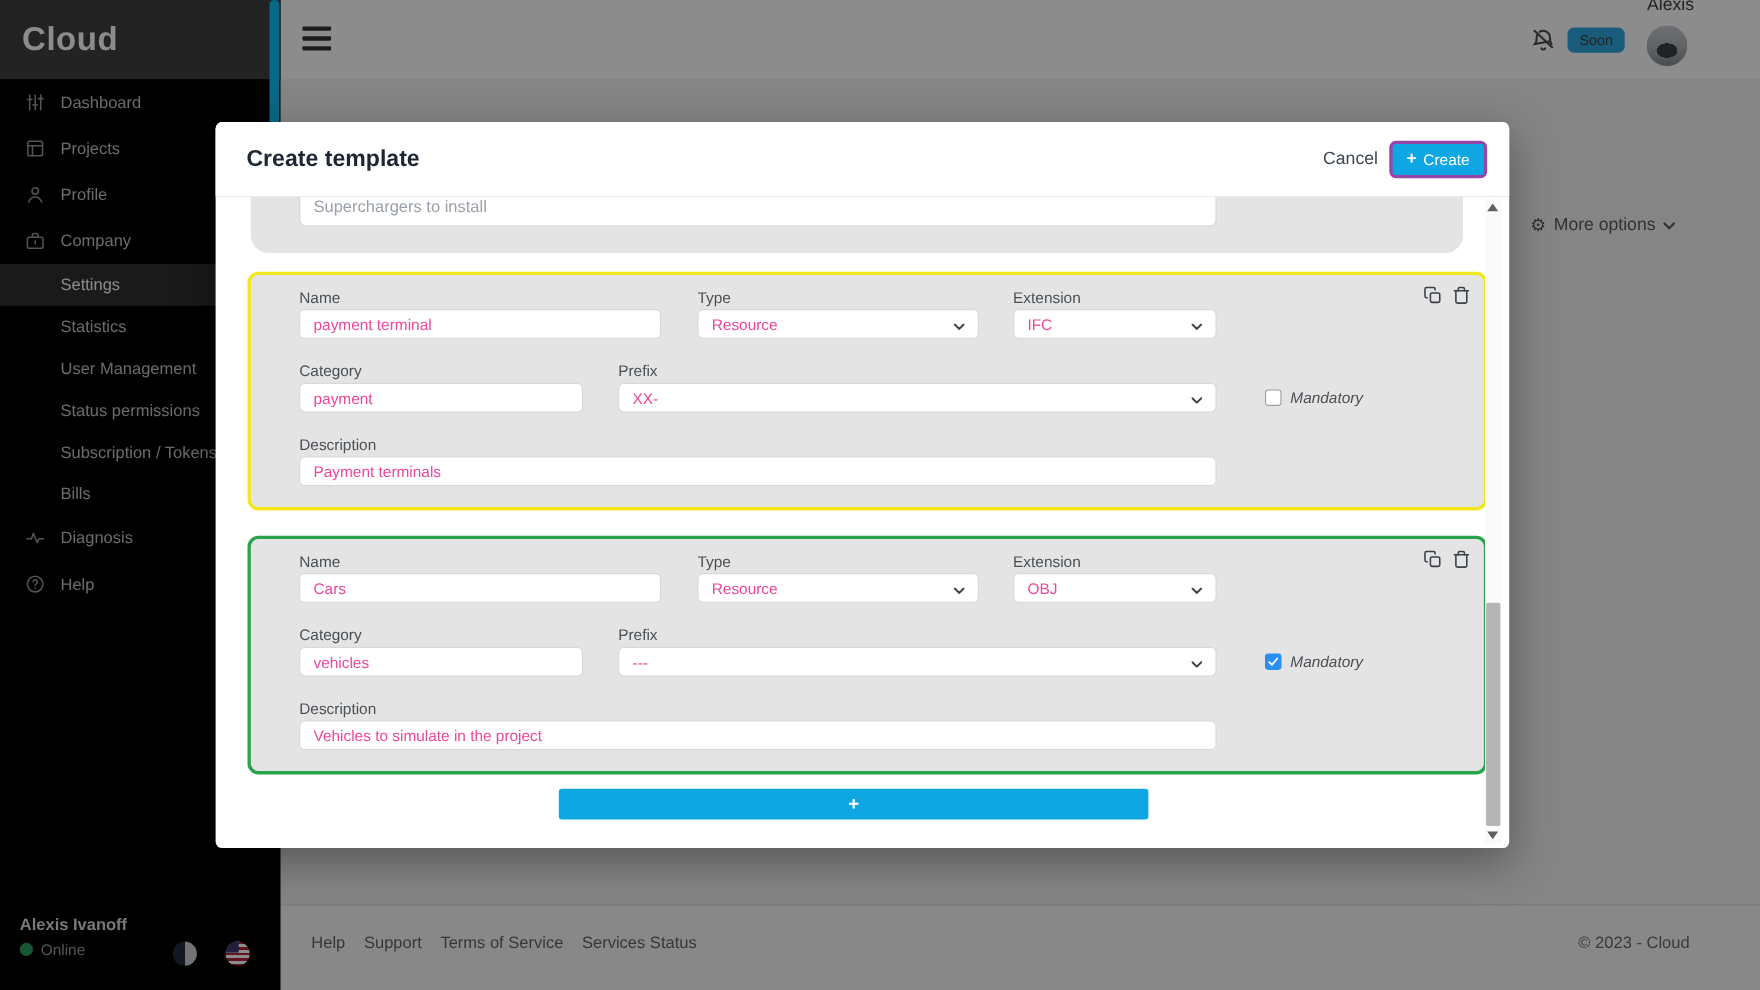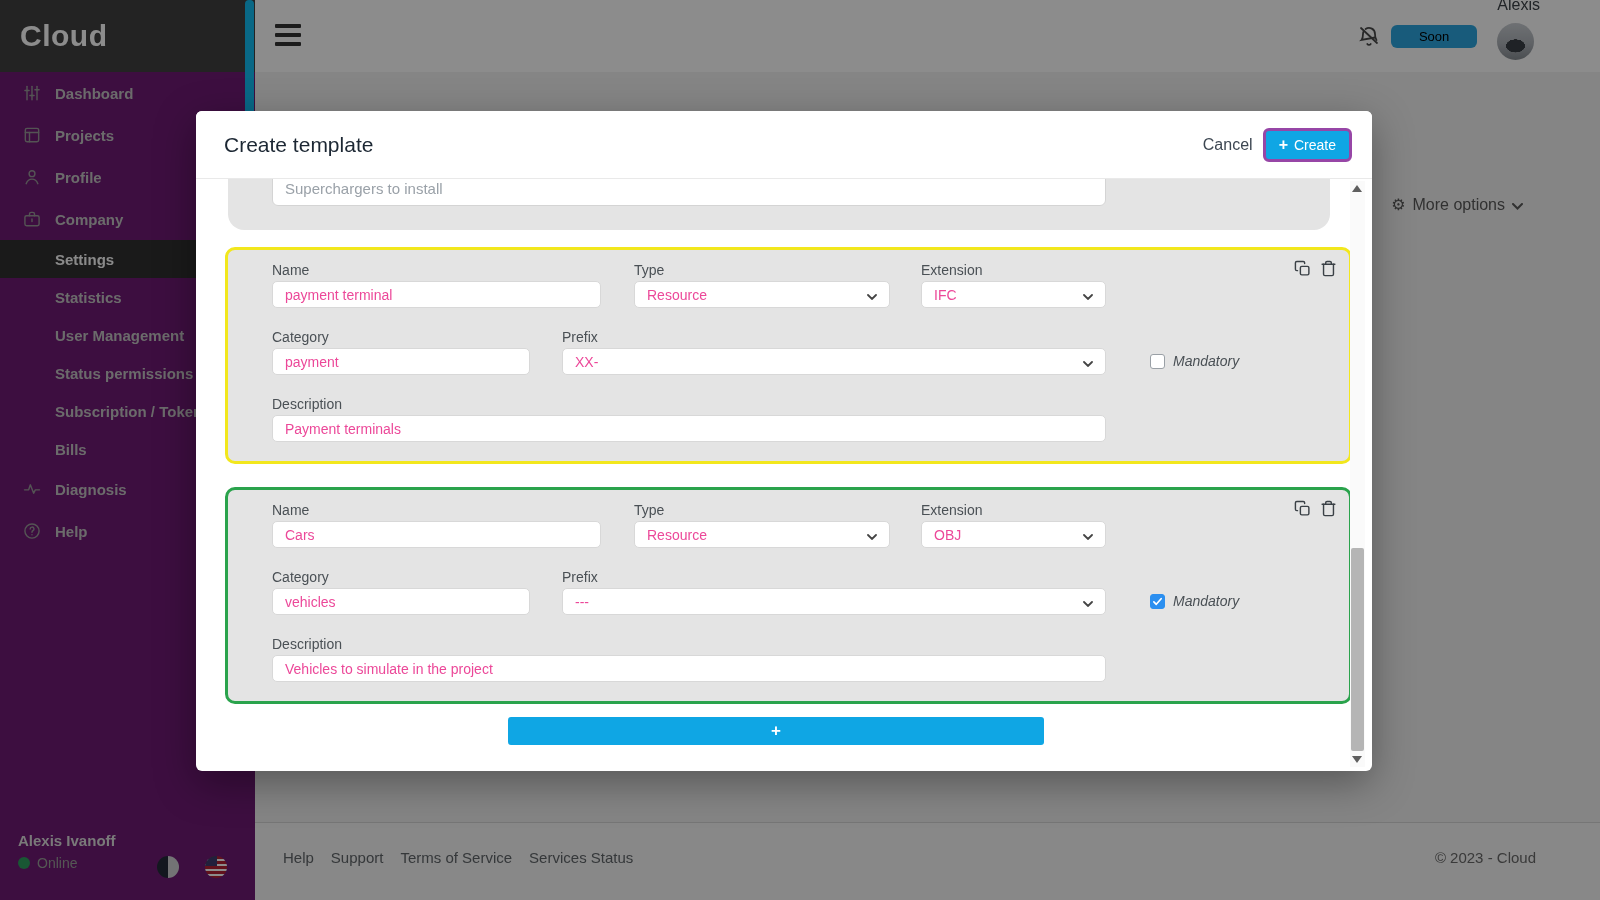--- a/index.html
+++ b/index.html
@@ -1,24 +1,24 @@
 <!DOCTYPE html>
 <html style="--accent-blue: #0fa6e4; --badge-blue: #2da7e0; --checkbox-blue: #2b8ff0; --highlight-yellow: #f2e71d; --highlight-green: #2aa34c; --highlight-purple: #9746a6; --online-green: #2f9e5f; --sidebar-scrollbar-teal: #12bef5;"><head>
 <meta charset="utf-8">
 <style>
   * { margin:0; padding:0; box-sizing:border-box; }
   html,body { width:1600px; height:900px; overflow:hidden; font-family:"Liberation Sans", sans-serif; }
   .app { position:relative; width:1600px; height:900px; background:#f2f2f2; }
 
   
-  .sidebar { position:absolute; left:0; top:0; width:255px; height:900px; background:#701a75; z-index:1; }
+  .sidebar { position:absolute; left:0; top:0; width:255px; height:900px; background:#000000; z-index:1; }
   .sidebar-header { height:72px; background:#414141; display:flex; align-items:center; padding-left:20px; }
   .logo { font-size:30px; font-weight:700; color:#ffffff; letter-spacing:.5px; }
   .side-scroll-thumb { position:absolute; top:0; right:1px; width:9px; height:205px; background:var(--sidebar-scrollbar-teal); border-radius:4px; }
-  .nav { position:absolute; top:72px; left:0; right:0;font-weight:bold; }
+  .nav { position:absolute; top:72px; left:0; right:0; }
   .nav-item { display:flex; align-items:center; height:42px; color:#c4c4c4; font-size:15px; cursor:pointer; }
   .nav-item.sub { height:38px; }
   .nav-item.active { background:#313131; color:#fcfcfc; }
   .nav-icon { width:20px; height:20px; margin-left:22px; margin-right:13px; flex:0 0 auto; }
   .nav-item.sub .nav-label { margin-left:55px; }
   .nav-icon svg { width:20px; height:20px; stroke:#9a9a9a; fill:none; stroke-width:1.7; stroke-linecap:round; stroke-linejoin:round; }
   .sidebar-footer { position:absolute; left:0; bottom:0; width:255px; height:78px; padding:10px 18px; }
   .user-name { color:#dddddd; font-size:15px; font-weight:700; }
   .user-status { display:flex; align-items:center; gap:7px; margin-top:6px; color:#9aa09a; font-size:14px; }
   .dot { width:12px; height:12px; border-radius:50%; background:var(--online-green); }
@@ -26,21 +26,21 @@
   .flag { position:absolute; right:28px; bottom:22px; width:22px; height:22px; border-radius:50%; overflow:hidden; background:repeating-linear-gradient(180deg,#b22234 0 2.5px,#ffffff 2.5px 5px); cursor:pointer; position:absolute; }
   .flag::before { content:""; position:absolute; left:0; top:0; width:12px; height:10px; background:#3c3b6e; }
 
   
   .topbar { position:absolute; left:255px; top:0; width:1345px; height:72px; background:#ffffff; }
   .hamburger { position:absolute; left:20px; top:24px; width:26px; height:22px; display:flex; flex-direction:column; justify-content:space-between; cursor:pointer; }
   .hamburger div { height:4px; background:#333333; border-radius:1px; }
   .topbar-right { position:absolute; right:60px; top:0; height:72px; display:flex; align-items:center; gap:10px; }
   .bell { width:24px; height:24px; cursor:pointer; }
   .bell svg { width:24px; height:24px; stroke:#4a4a4a; fill:none; stroke-width:1.8; stroke-linecap:round; }
-  .soon-badge { background:var(--badge-blue); color:#000000; font-size:13px; padding:4px 28px; border-radius:6px; }
+  .soon-badge { background:var(--badge-blue); color:#404040; font-size:13px; padding:4px 11px; border-radius:6px; }
   .topbar-user { display:flex; align-items:flex-start; gap:9px; margin-left:10px; cursor:pointer;flex-direction:column; }
   .topbar-user-name { color:#3c4248; font-size:16px; }
   .avatar { width:37px; height:37px; border-radius:50%;
     background: radial-gradient(ellipse 55% 38% at 50% 62%, #3a3f46 0 46%, rgba(0,0,0,0) 47%),
                 linear-gradient(180deg,#c9cdd2 0%,#aeb3b9 55%,#878d93 100%); }
   .user-chev { width:11px; height:7px; }
   .user-chev svg { stroke:#4a4a4a; fill:none; stroke-width:2; stroke-linecap:round; }
 
   
   .content { position:absolute; left:255px; top:72px; width:1345px; height:828px; background:#f2f2f2; }
@@ -49,21 +49,21 @@
   .mo-chev svg { stroke:#5a5a5a; fill:none; stroke-width:2; stroke-linecap:round; }
   .page-footer { position:absolute; left:0; bottom:0; width:1345px; height:78px; background:#f7f7f7; border-top:1px solid #d8d8d8; }
   .footer-links { position:absolute; left:28px; top:26px; display:flex; gap:17px; }
   .footer-links span { color:#62676b; font-size:15px; cursor:pointer; }
   .copyright { position:absolute; right:64px; top:26px; color:#6a6a6a; font-size:15px; }
 
   
   .overlay { position:absolute; inset:0; background:rgba(0,0,0,0.45); z-index:10; }
   .modal { position:absolute; left:196px; top:111px; width:1176px; height:660px; background:#ffffff; border-radius:6px; z-index:20; box-shadow:0 12px 40px rgba(0,0,0,.35); }
   .modal-header { height:68px; display:flex; align-items:center; padding:0 20px 0 28px; border-bottom:1px solid #e9e9e9; position:relative; z-index:2; background:#fff; border-radius:6px 6px 0 0; }
-  .modal-title { font-size:21px; font-weight:400; color:#1c2733; }
+  .modal-title { font-size:21px; font-weight:700; color:#1c2733; }
   .modal-actions { margin-left:auto; display:flex; align-items:center; }
   .btn-cancel { font-size:16px; color:#3d4752; background:none; border:none; cursor:pointer; font-family:inherit; padding:8px 10px; }
   .btn-create { display:flex; align-items:center; gap:6px; background:var(--accent-blue); color:#fff; font-size:14px; font-family:inherit; padding:5px 13px; border:3px solid var(--highlight-purple); border-radius:6px; cursor:pointer; }
   .btn-create .plus { font-size:16px; font-weight:700; }
 
   .modal-scroll { position:absolute; top:68px; left:0; right:0; bottom:0; overflow:hidden; border-radius:0 0 6px 6px; }
 
   .panel-cut { margin:-59px 42px 0 32px; height:110px; background:#e4e4e4; border-radius:16px; position:relative; }
   .panel-cut input { position:absolute; left:44px; right:224px; bottom:24px; height:36px; border:1px solid #d4d4d4; border-radius:6px; padding:0 12px; font-size:15px; color:#9aa1a8; font-family:inherit; background:#fff; }
 

